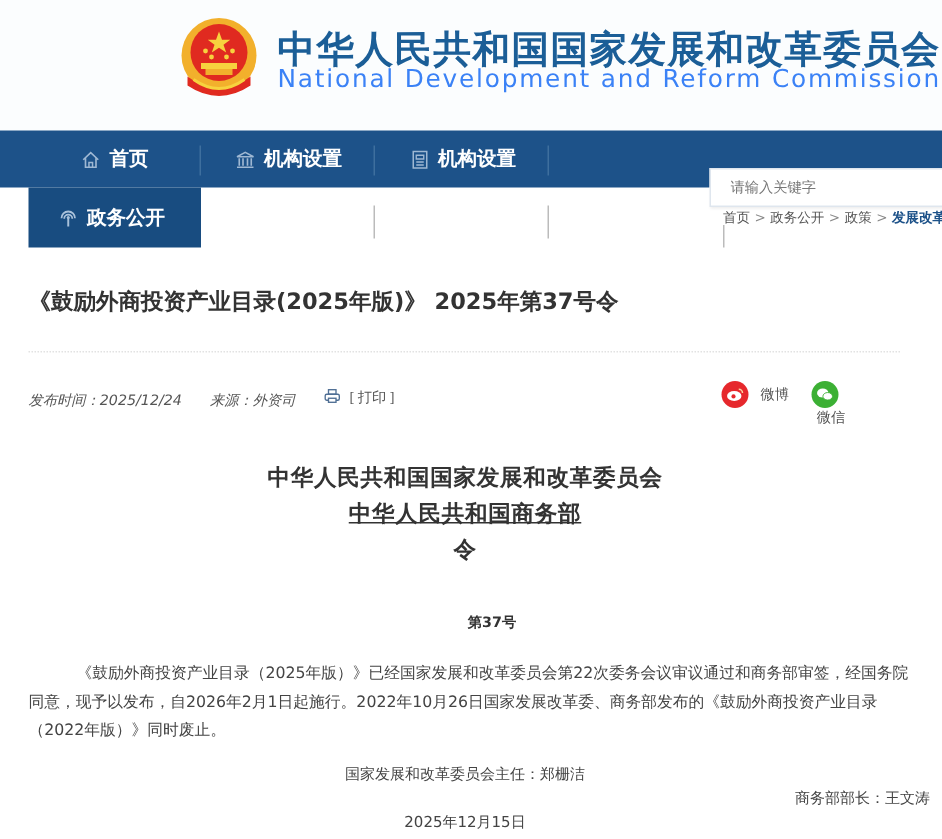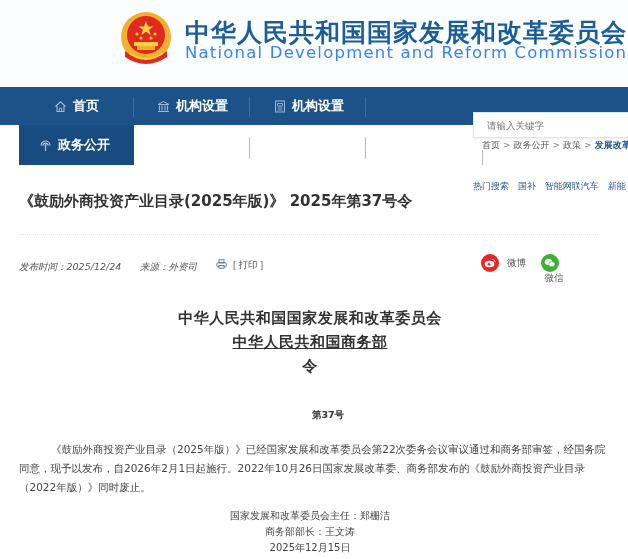--- a/index.html
+++ b/index.html
@@ -99,27 +99,20 @@
     <span class="ico">
       <svg width="12" height="13" viewBox="0 0 12 13">
           <rect x="1.5" y="1" width="9" height="11" stroke="#9fb8d3" stroke-width="1" fill="none"></rect>
           <path d="M3.5 3.5 H8.5 V6 H3.5 Z M3.5 8 H8.5 M3.5 10 H8.5" stroke="#9fb8d3" stroke-width="0.9" fill="none"></path>
         </svg>
     </span>
     <span>机构设置</span>
   </div>
   <div class="nav-sep" style="left:365px;"></div>
 
-  <div class="hot">
-    <span>热门搜索</span>
-    <span>国补</span>
-    <span>智能网联汽车</span>
-    <span>新能</span>
-    
-  </div>
 </div>
 
 <div class="search">
   <input type="text" placeholder="请输入关键字" style="">
 </div>
 
 <div class="dropdown">
   <span class="ico">
     <svg width="13" height="13" viewBox="0 0 13 13">
         <path d="M2 6.5 A4.5 4.5 0 0 1 11 6.5" stroke="#a9c1da" stroke-width="1.2" fill="none"></path>
@@ -177,14 +170,14 @@
 
 <div class="center org" style="top:309px;">中华人民共和国国家发展和改革委员会</div>
 <div class="center org" style="top:333px;text-decoration:underline;">中华人民共和国商务部</div>
 <div class="center org" style="top:357px;">令</div>
 
 <div class="center order-no" style="top:409px;">第37号</div>
 
 <div class="para">《鼓励外商投资产业目录（2025年版）》已经国家发展和改革委员会第22次委务会议审议通过和商务部审签，经国务院同意，现予以发布，自2026年2月1日起施行。2022年10月26日国家发展改革委、商务部发布的《鼓励外商投资产业目录（2022年版）》同时废止。</div>
 
 <div class="center sign" style="top:509px;">国家发展和改革委员会主任：郑栅洁</div>
-<div class="center sign" style="top:525px;">商务部部长：王文涛</div>
+<div class="center sign" style="top:525px;text-align:right;">商务部部长：王文涛</div>
 <div class="center sign" style="top:541px;">2025年12月15日</div>
 
 </body></html>

